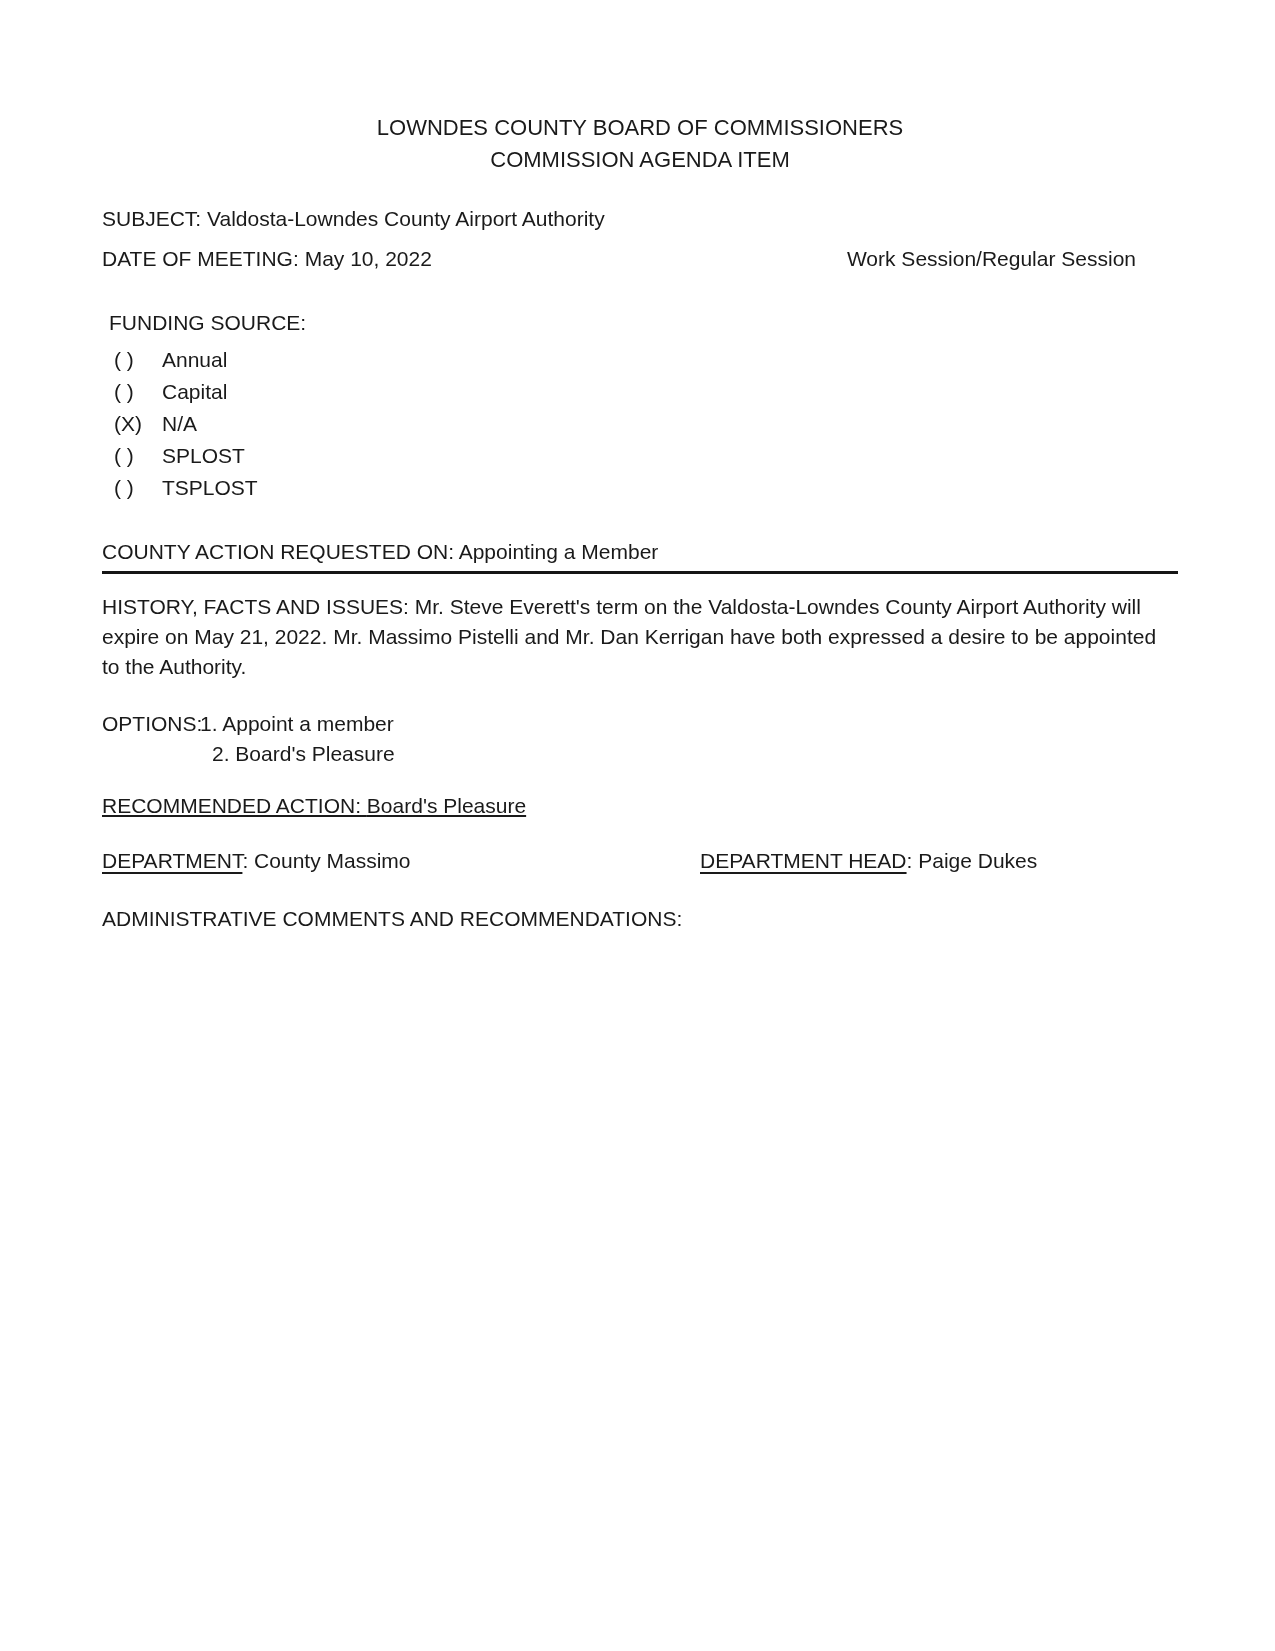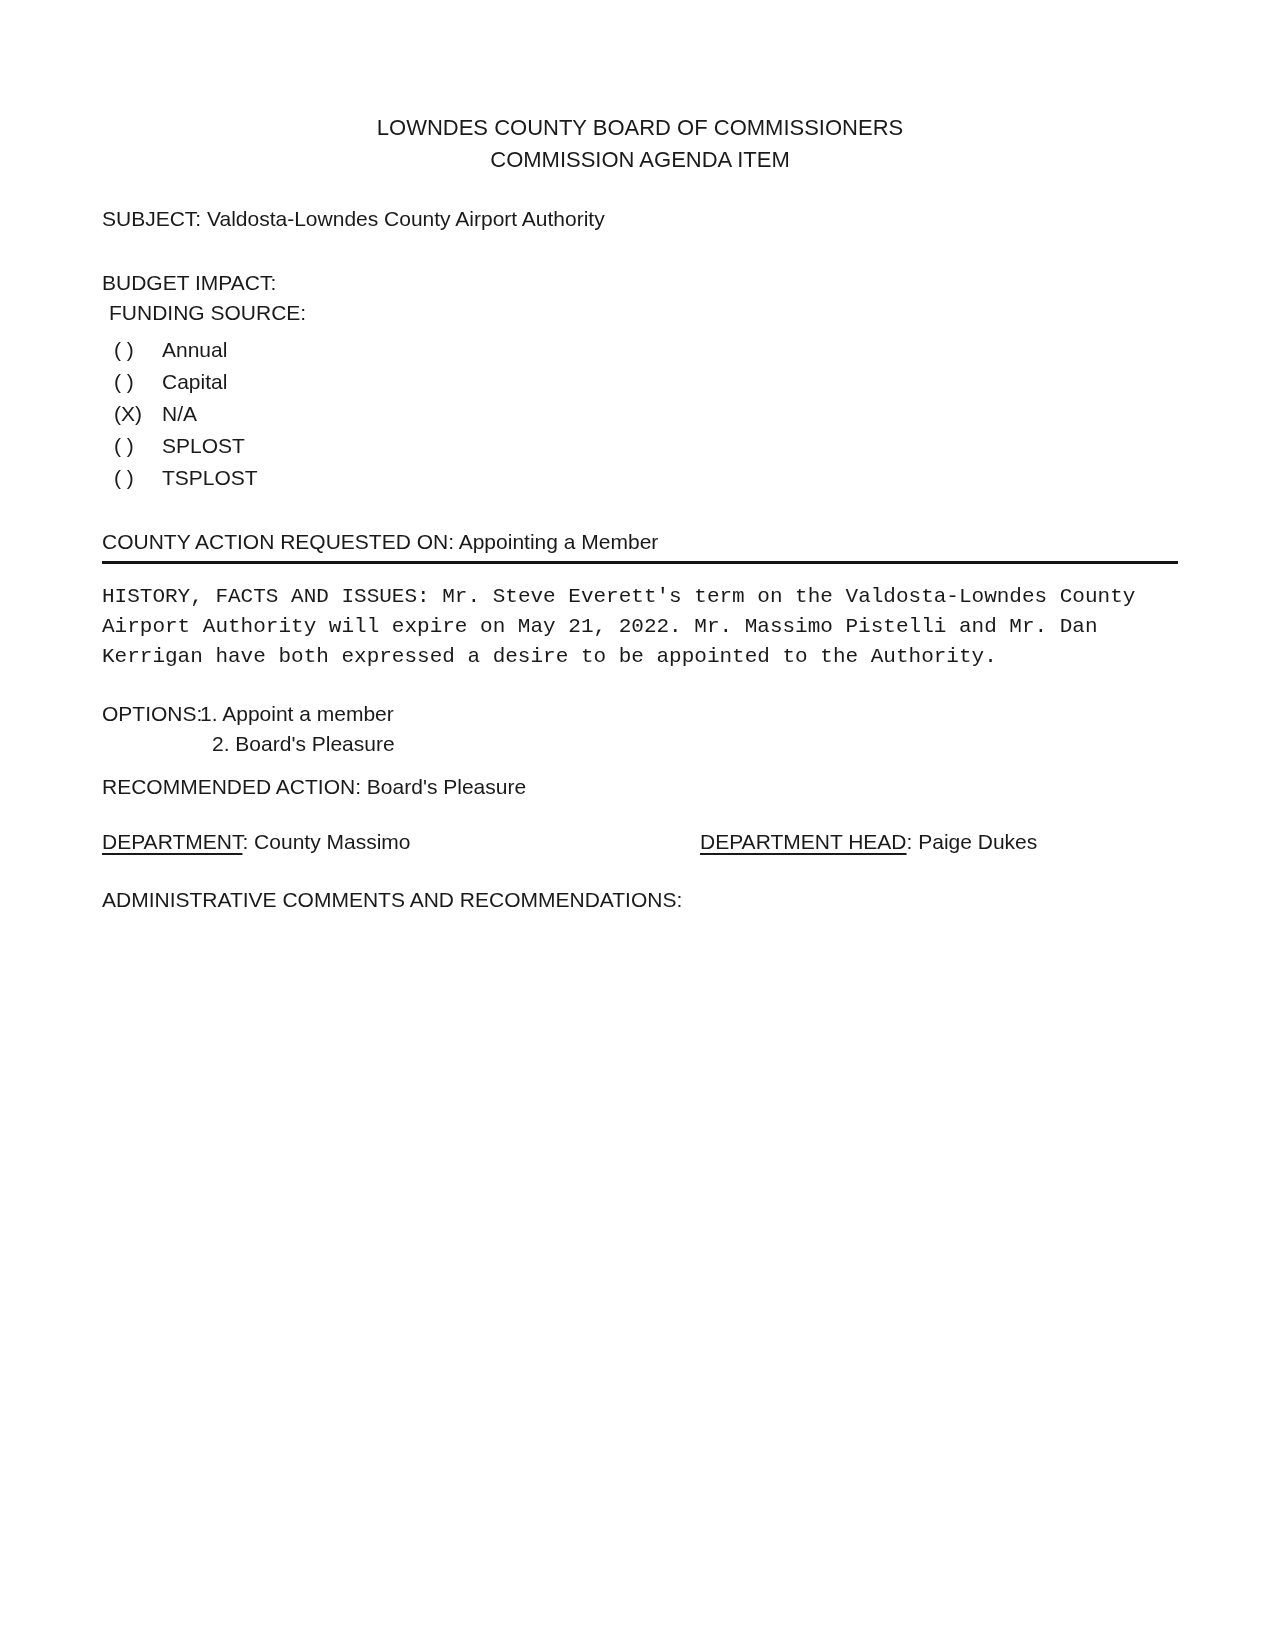--- a/index.html
+++ b/index.html
@@ -40,28 +40,28 @@
     display: flex;
     line-height: 32px;
     padding-left: 12px;
   }
   .funding-mark { width: 48px; }
   .county-action {
     margin-top: 33px;
     border-bottom: 3px solid #151515;
     padding-bottom: 4px;
   }
-  .history-para { margin-top: 18px; font-family: Liberation Mono, monospace; }
+  .history-para { margin-top: 18px; }
   .options-block {
     margin-top: 27px;
     display: flex;
   }
   .options-label { width: 98px; flex: none; }
   .options-items .option-item:nth-child(2) { margin-left: 12px; text-align: right; }
-  .recommended-row { margin-top: 13px; }
+  .recommended-row { margin-top: 22px; text-decoration: underline; }
   .dept-row {
     margin-top: 25px;
     display: flex;
   }
   .dept-left { width: 598px; flex: none; }
   .underlined {
     text-decoration: underline;
     text-underline-offset: 4px;
     text-decoration-thickness: 2px;
   }
@@ -75,23 +75,29 @@
   <div class="doc-title">
     <div>LOWNDES COUNTY BOARD OF COMMISSIONERS</div>
     <div>COMMISSION AGENDA ITEM</div>
   </div>
 
   <div class="subject-row">
     <span>SUBJECT:</span>
     <span>Valdosta-Lowndes County Airport Authority</span>
   </div>
 
+  <div class="date-row">
+    <div>
+      <span>DATE OF MEETING:</span>
+      <span>May 10, 2022</span>
+    </div>
+    <div class="session-type">Work Session/Regular Session</div>
+  </div>
 
   <div class="budget-block">
-    <div>BUDGET IMPACT:</div>
     <div class="funding-label">FUNDING SOURCE:</div>
   </div>
 
   <div class="funding-list">
     <div class="funding-item">
       <span class="funding-mark">( )</span>
       <span>Annual</span>
     </div>
     <div class="funding-item">
       <span class="funding-mark">( )</span>

